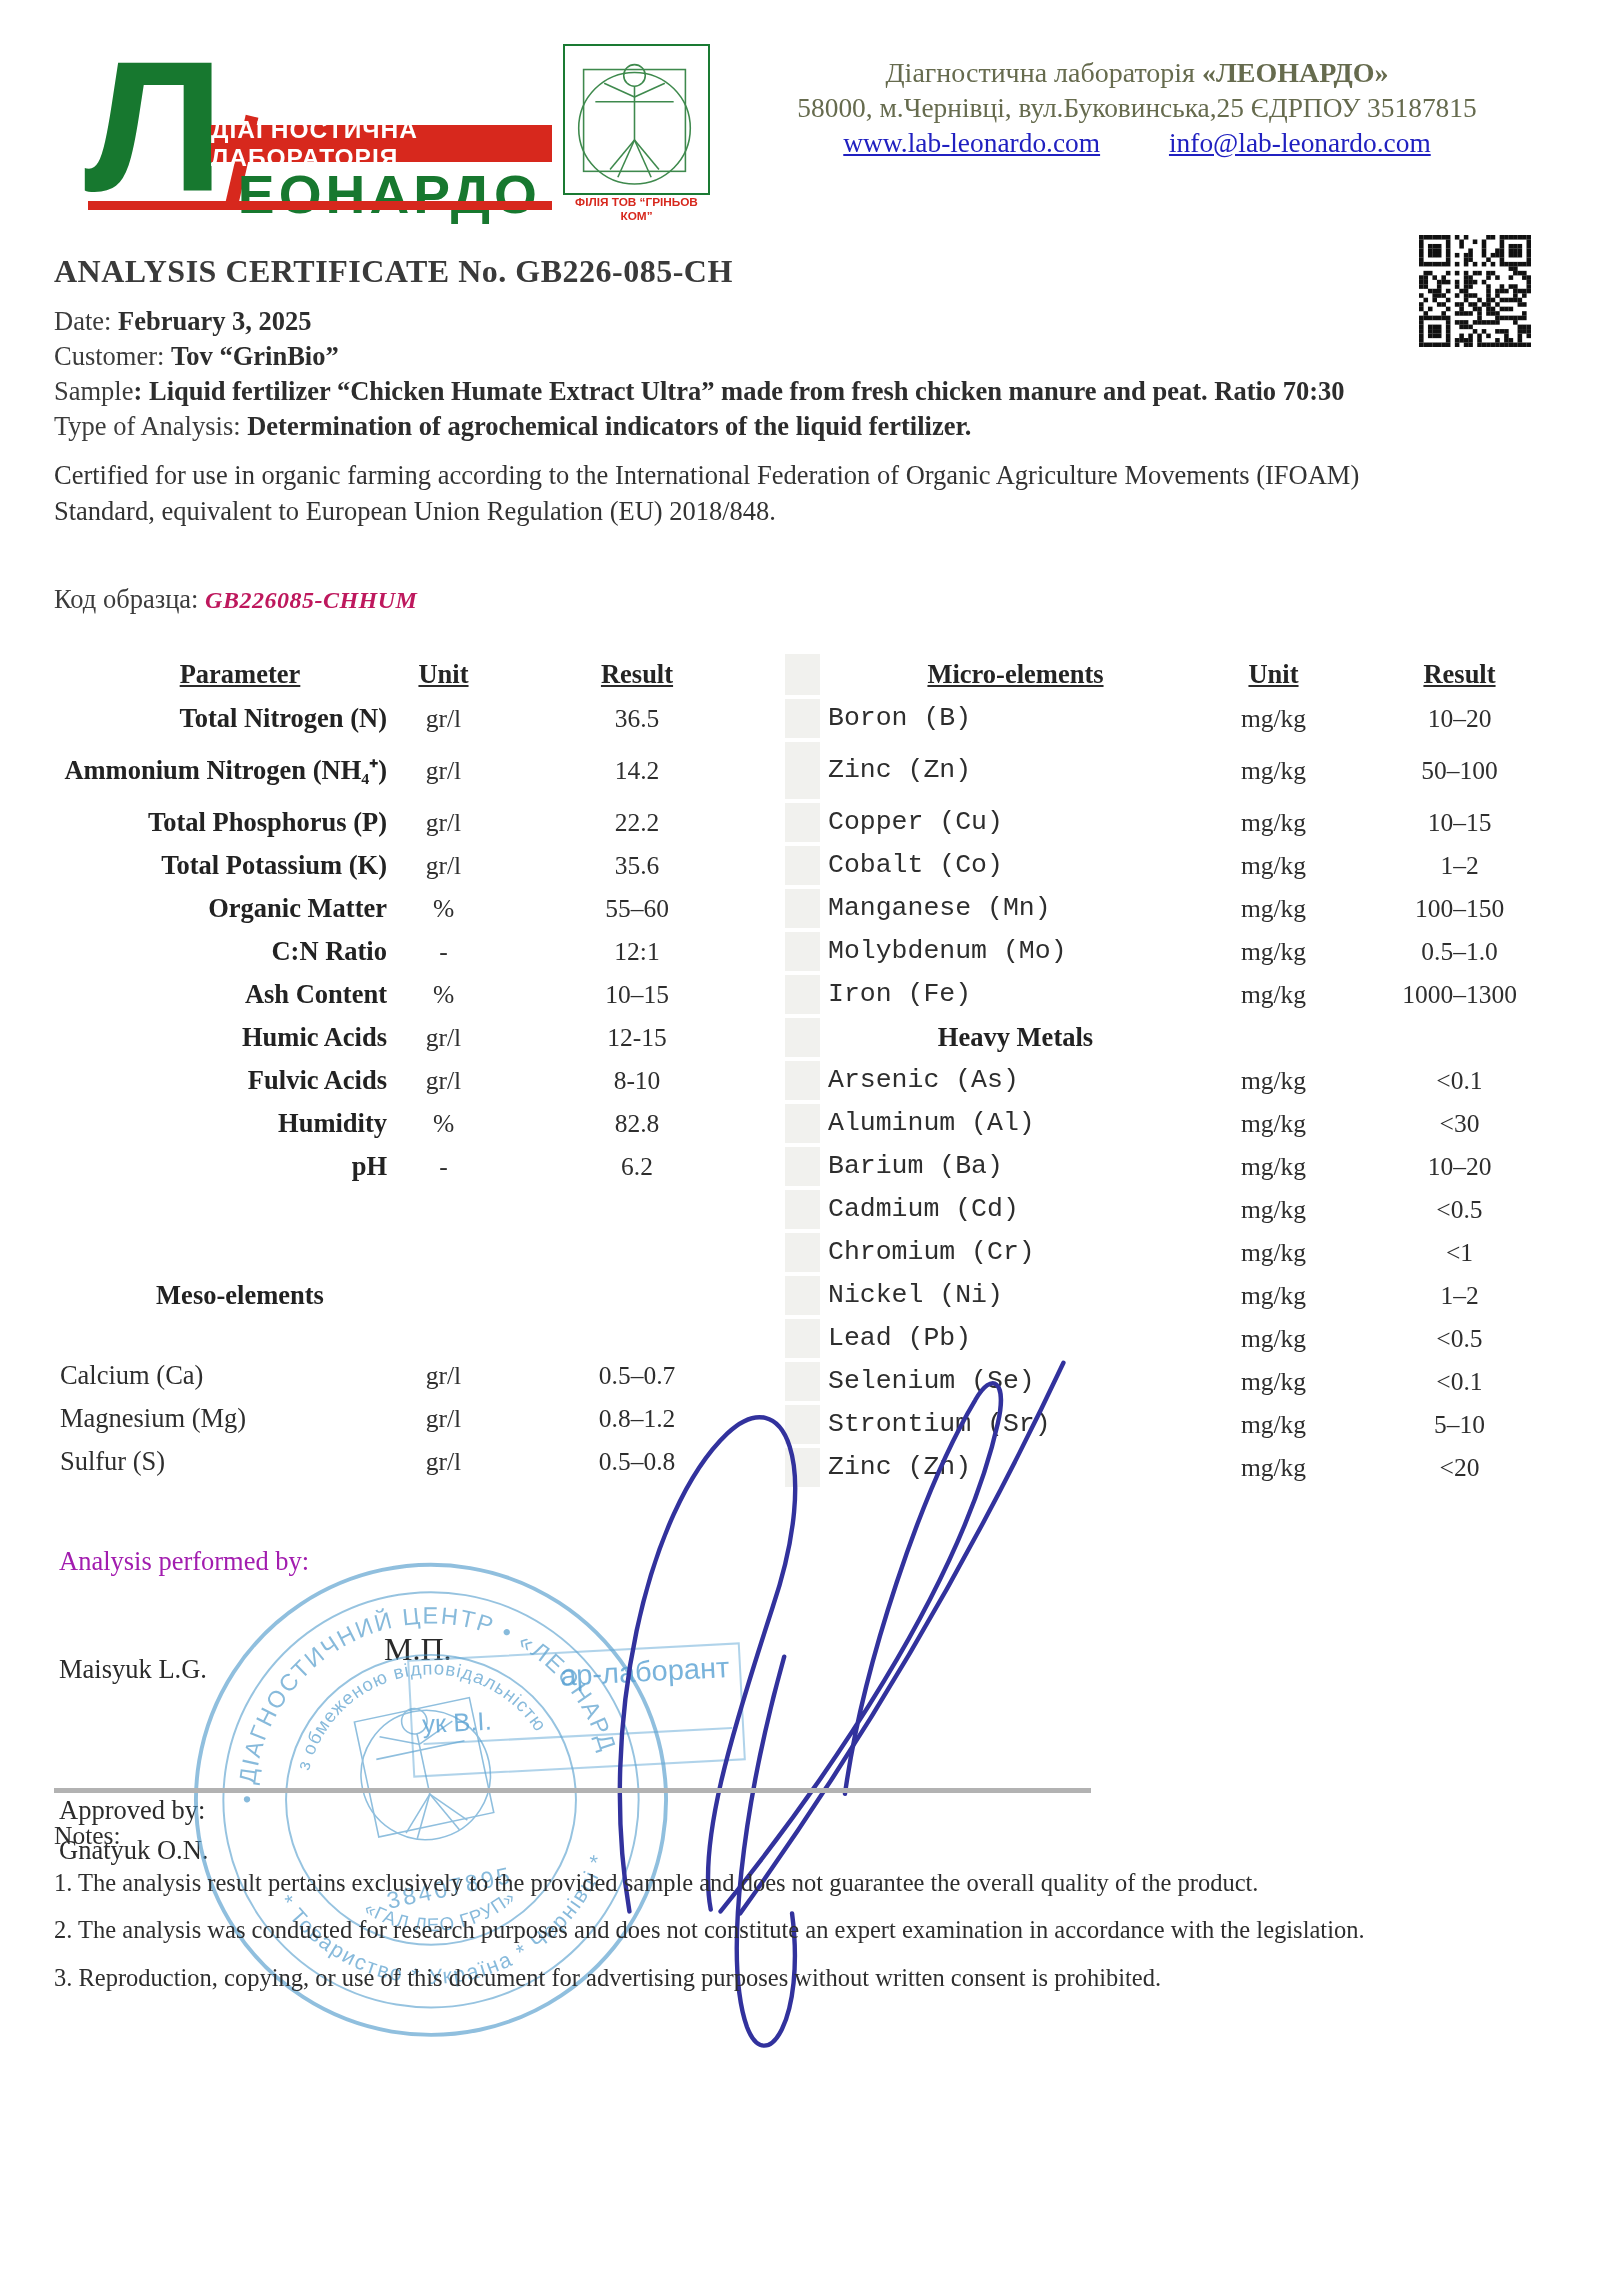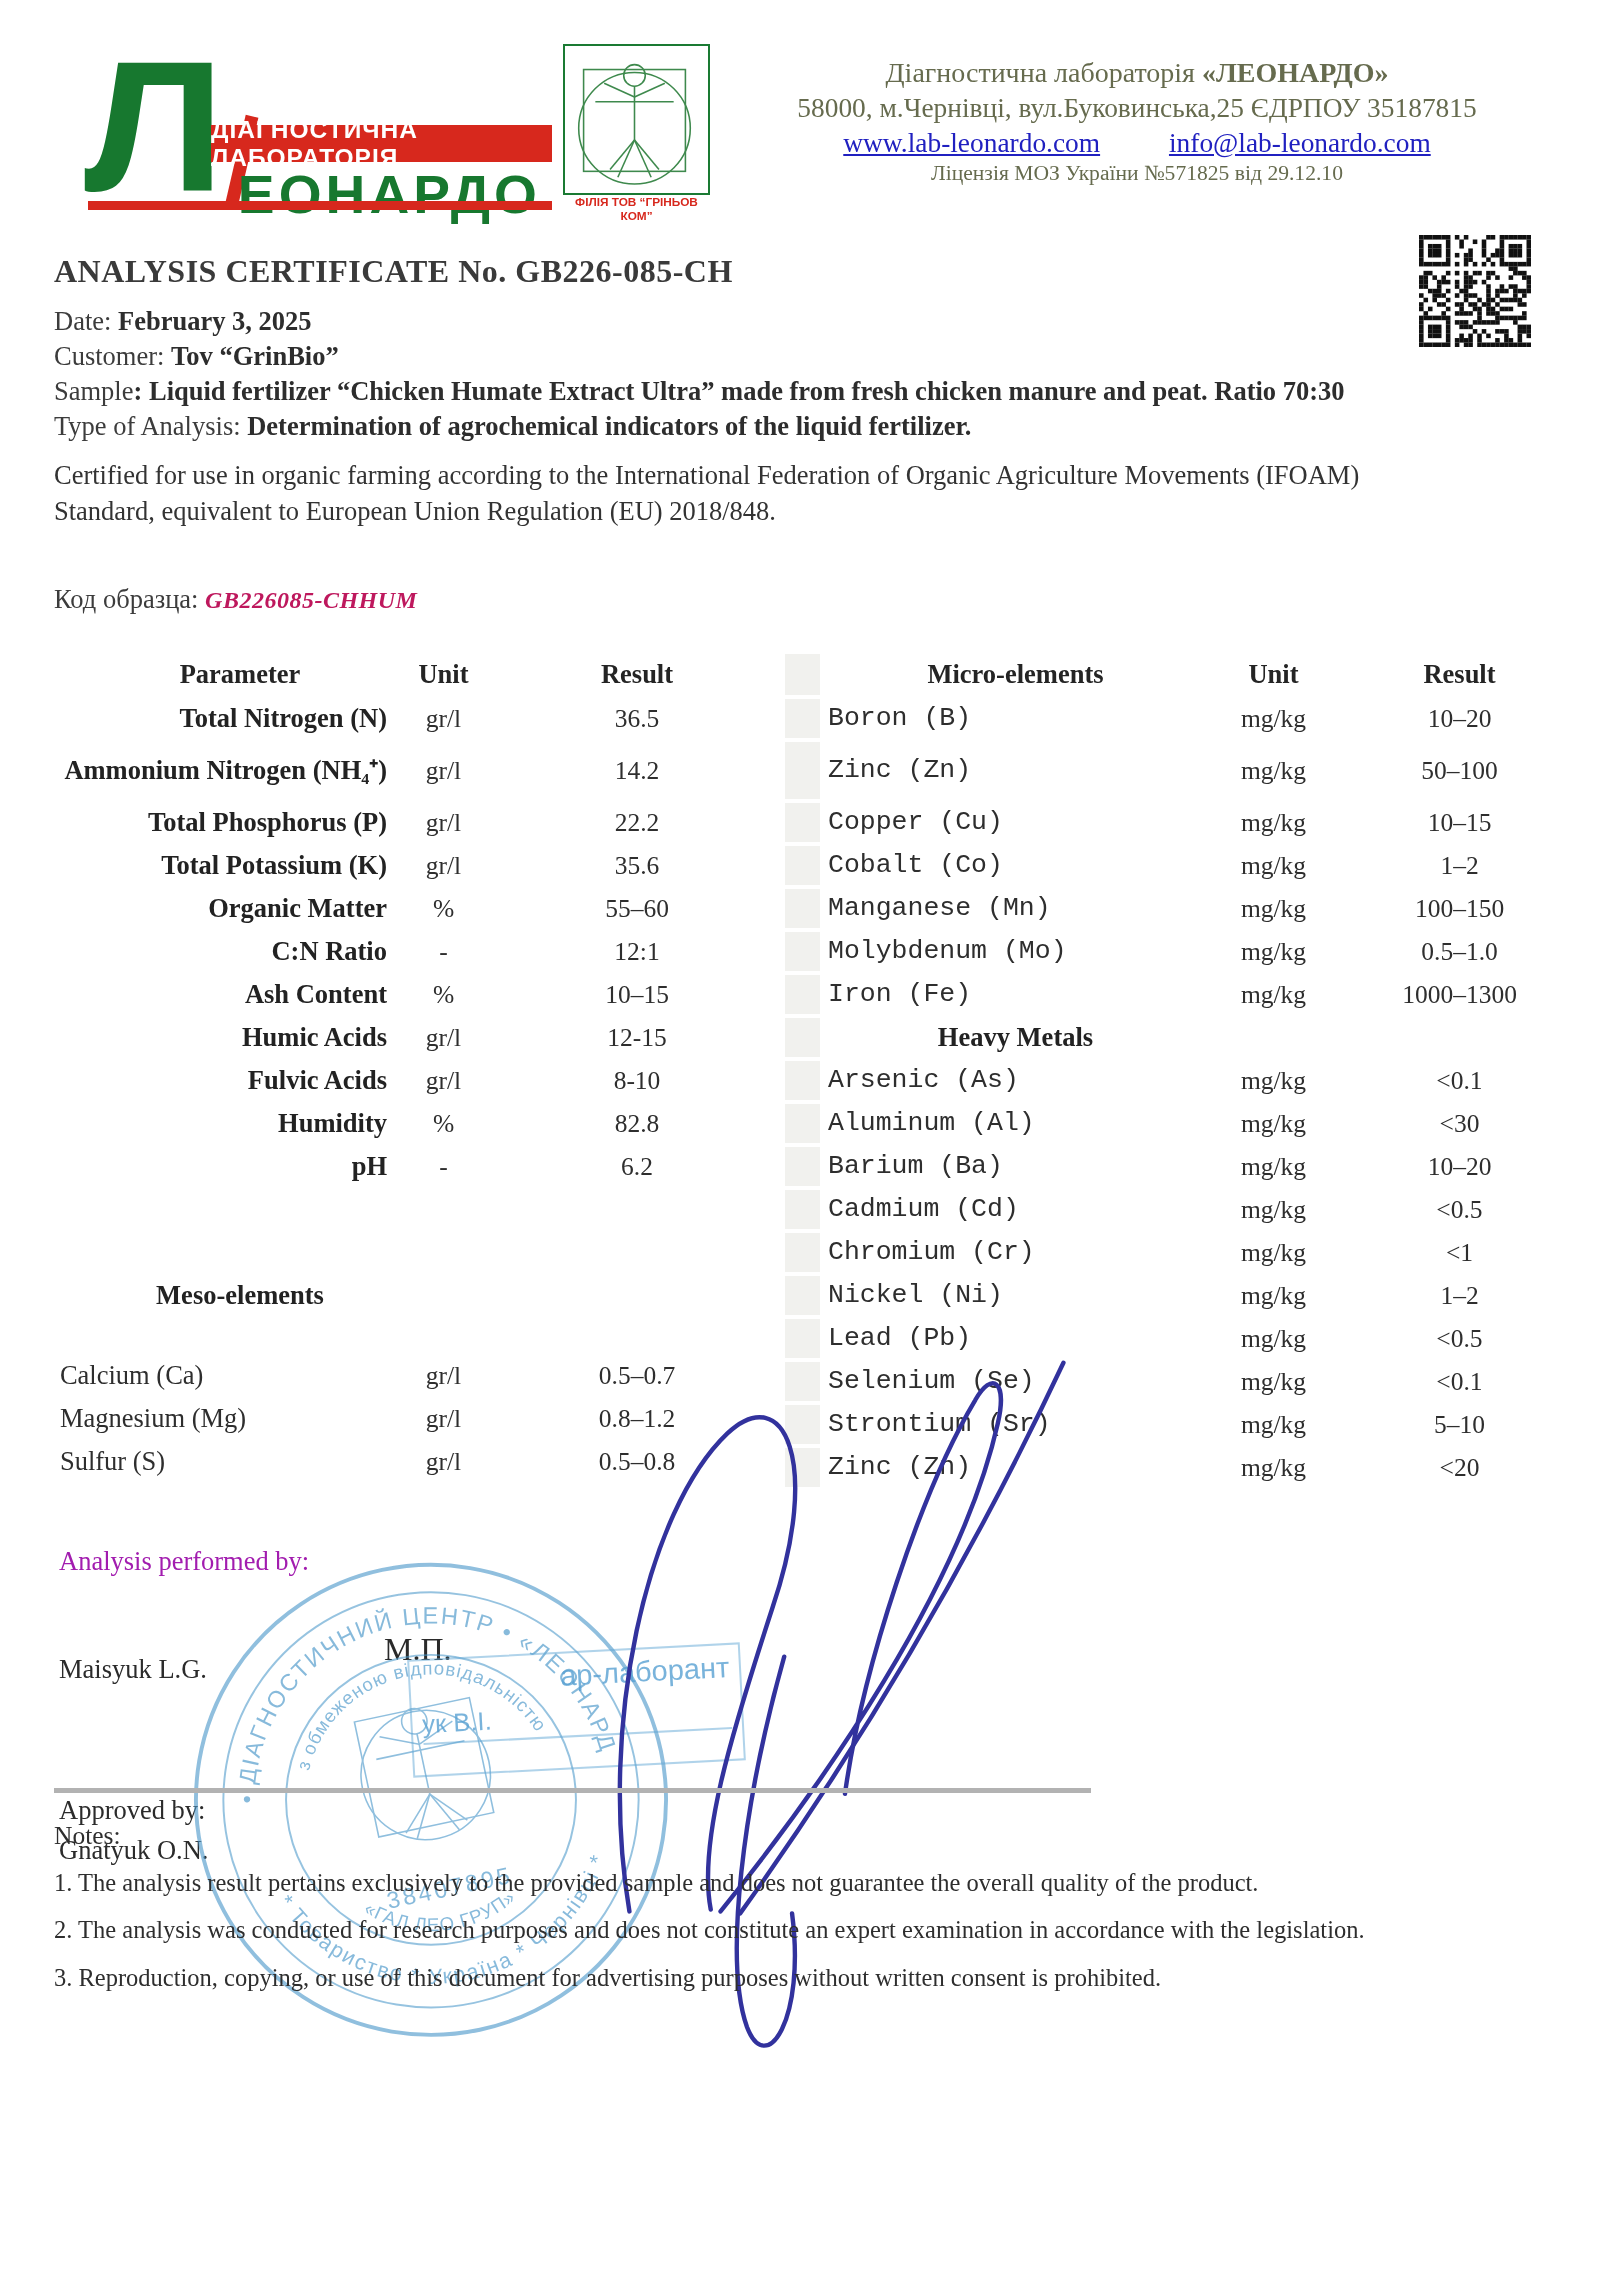--- a/index.html
+++ b/index.html
@@ -41,21 +41,21 @@
 
   
   .qr{position:absolute;left:1419px;top:235px;width:112px;height:112px;}
 
   
   .ltable{position:absolute;left:54px;top:652px;width:720px;}
   .rtable{position:absolute;left:784px;top:652px;width:745px;}
   .trow{display:grid;align-items:center;min-height:43px;}
   .ltable .trow{grid-template-columns:333px 113px 274px;}
   .rtable .trow{grid-template-columns:37px 335px 235px 137px;}
-  .trow.thead{min-height:45px;}
+  .trow.thead{min-height:45px;text-decoration:underline;}
   .trow.tall{min-height:61px;}
   .trow.spacer{min-height:0;}
   .cell{font-size:25.5px;color:#2e2e2e;}
   .cell.h{font-weight:700;text-align:center;font-size:26.5px;color:#242424;}
   .ltable .cell.h:first-child{padding-left:39px;}
   .rtable .cell.h:nth-child(2){padding-left:54px;}
   .cell.name{font-size:26.5px;padding-left:5.9px;line-height:29px;}
   .rtable .cell.name{padding-left:7px;font-family:Liberation Mono, monospace;}
   .cell.name.b{font-weight:700;color:#222;text-align:right;}
   .cell.unit{text-align:center;}
@@ -118,21 +118,20 @@
     <div class="logo-branch">ФІЛІЯ ТОВ “ГРІНЬОВ КОМ”</div>
   </div>
 
   <div class="labhead">
     <div class="l1"><span>Діагностична лабораторія </span><b>«ЛЕОНАРДО»</b></div>
     <div class="l2">58000, м.Чернівці, вул.Буковинська,25 ЄДРПОУ 35187815</div>
     <div class="l3">
       <a>www.lab-leonardo.com</a>
       <a>info@lab-leonardo.com</a>
     </div>
-    <div class="l4">Ліцензія МОЗ України №571825  від 29.12.10</div>
   </div>
 
   <svg id="qr" class="qr" viewBox="0 0 25 25">
       <rect x="0" y="0" width="1.02" height="1.02" fill="#111"></rect>
       <rect x="1" y="0" width="1.02" height="1.02" fill="#111"></rect>
       <rect x="2" y="0" width="1.02" height="1.02" fill="#111"></rect>
       <rect x="3" y="0" width="1.02" height="1.02" fill="#111"></rect>
       <rect x="4" y="0" width="1.02" height="1.02" fill="#111"></rect>
       <rect x="5" y="0" width="1.02" height="1.02" fill="#111"></rect>
       <rect x="6" y="0" width="1.02" height="1.02" fill="#111"></rect>

